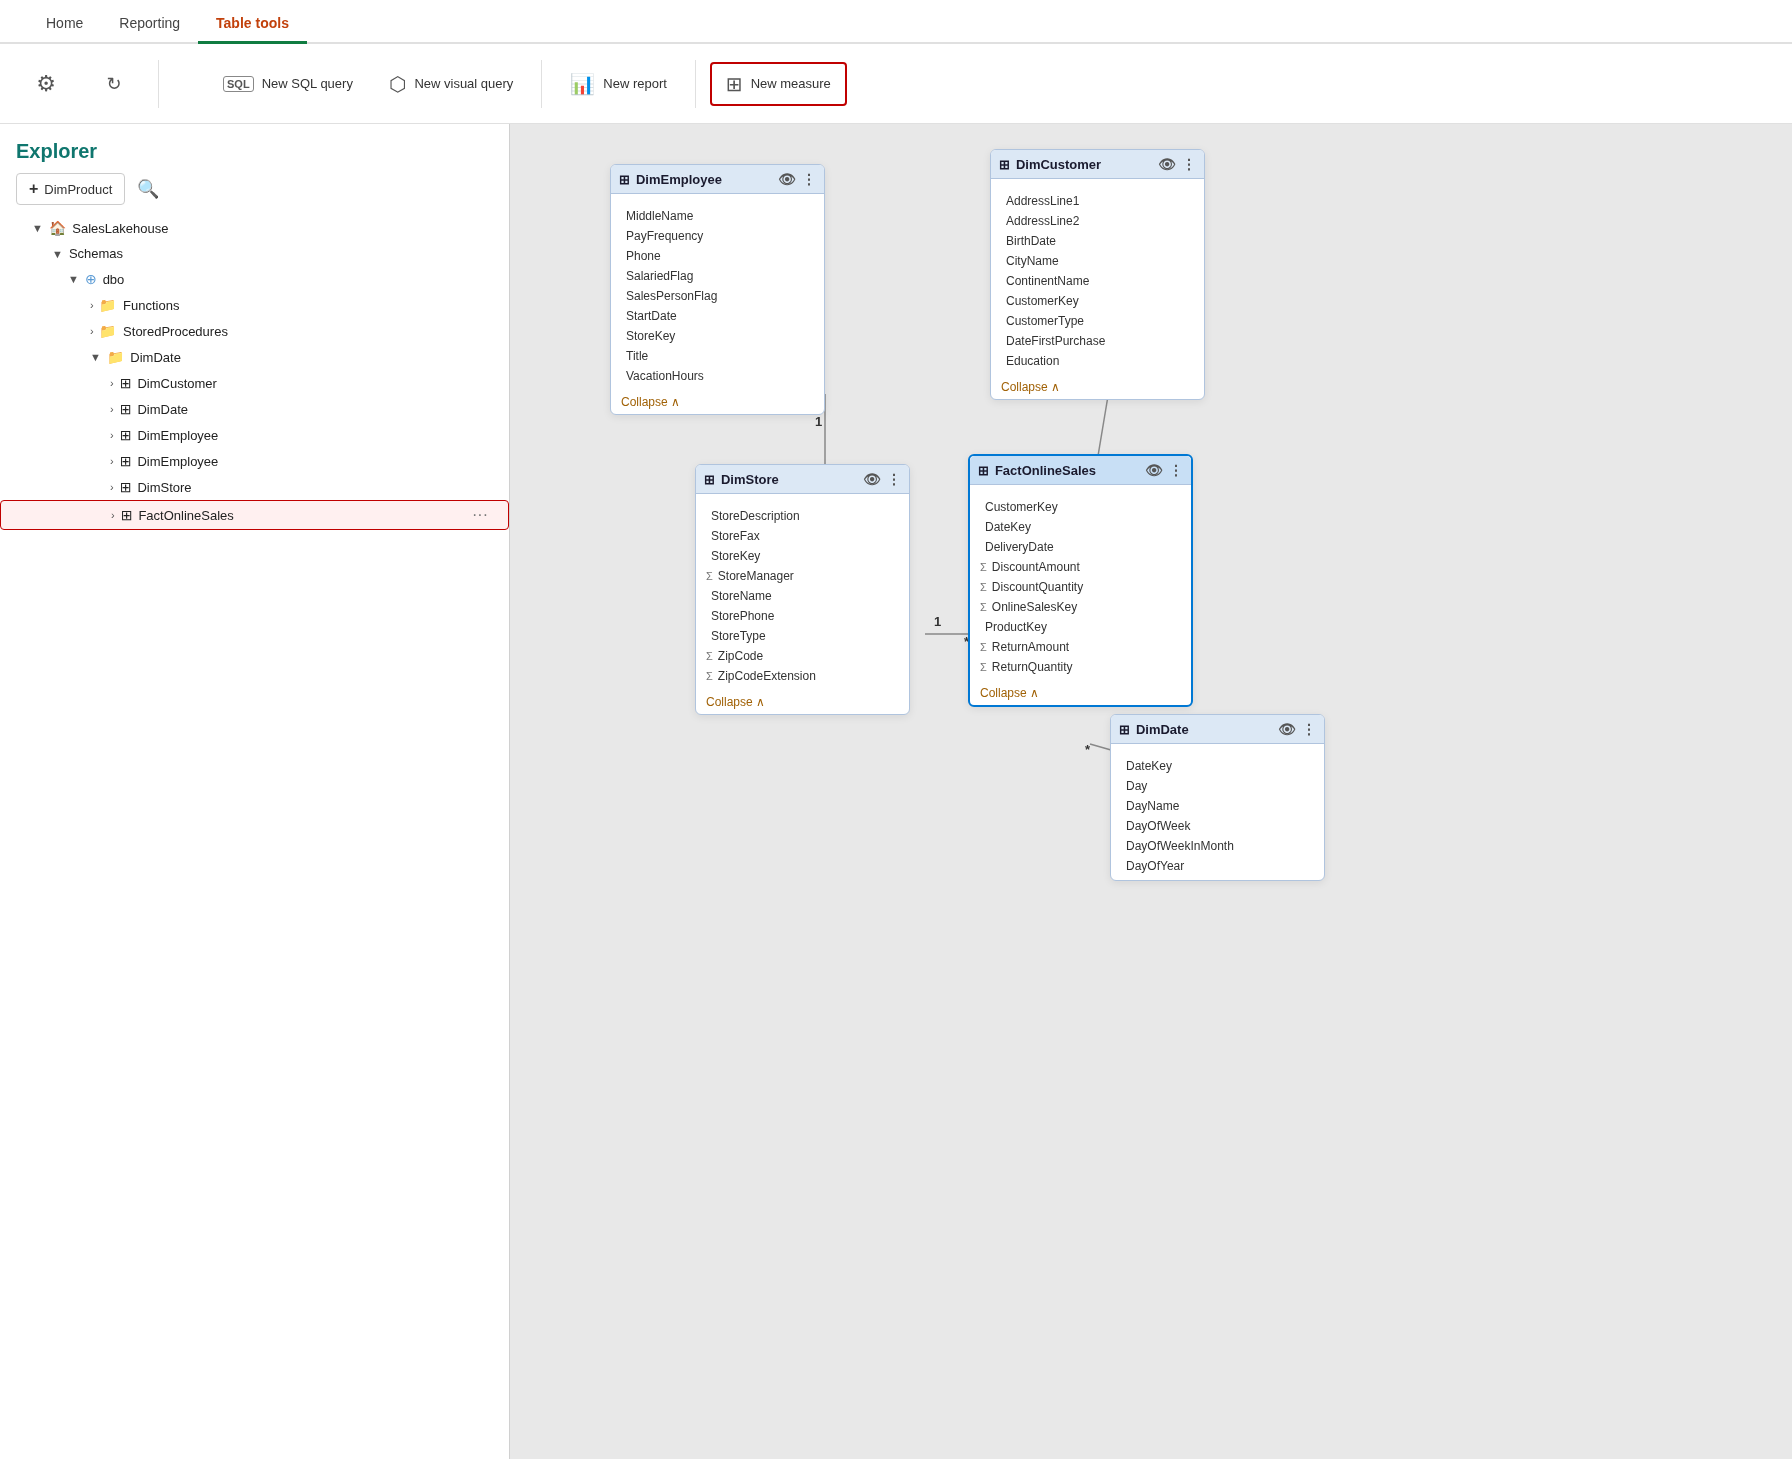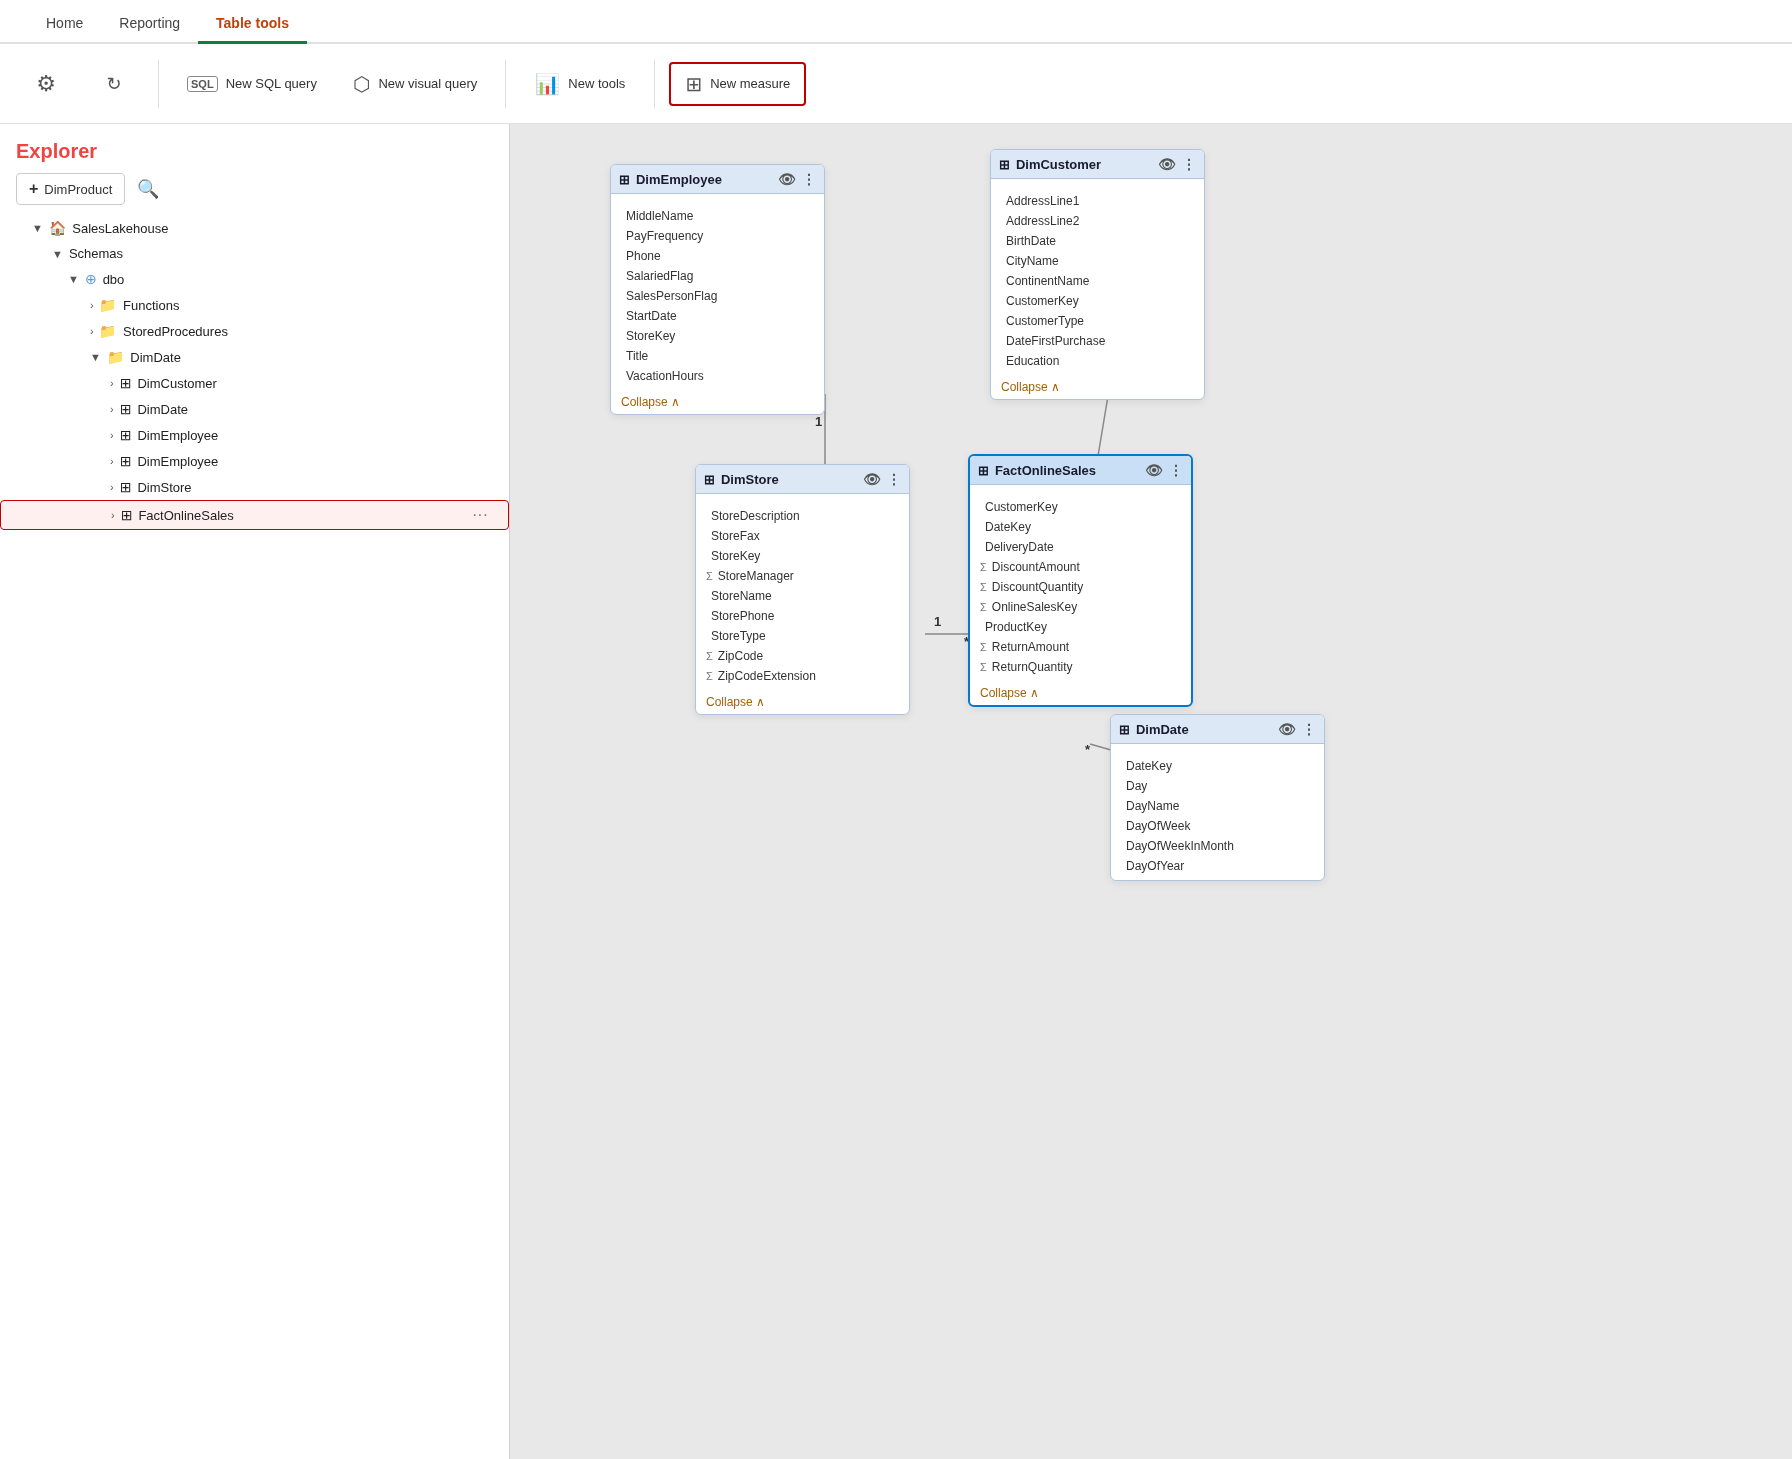--- a/index.html
+++ b/index.html
@@ -94,21 +94,21 @@
     }
     .sidebar-header {
       display: flex;
       align-items: center;
       justify-content: space-between;
       padding: 16px 16px 10px;
     }
     .sidebar-title {
       font-size: 20px;
       font-weight: 700;
-      color: #ef4444;
+      color: #0f766e;
     }
     .sidebar-toolbar {
       display: flex;
       align-items: center;
       gap: 8px;
       padding: 0 16px 10px;
     }
     .add-warehouses-btn {
       display: flex;
       align-items: center;
@@ -269,31 +269,31 @@
 
 <div class="toolbar">
   <button class="toolbar-btn">
     <span class="icon-wrap">⚙</span>
   </button>
   <button class="toolbar-btn">
     <span class="icon-wrap" style="font-size:18px">↻</span>
   </button>
   <div class="toolbar-separator"></div>
   <button class="toolbar-btn toolbar-btn-large">
-    <span class="icon-wrap" style="font-size:18px; color:#555; border:1.5px solid #888; border-radius:3px; padding:1px 3px; font-size:11px; font-weight:700;">SQL</span>
+    <span class="icon-wrap" style="font-size:18px; color:#555; border:1.5px solid #888; border-radius:3px; padding:1px 3px; font-size:11px; font-weight:700;margin-left:36px;">SQL</span>
     <span>New SQL query</span>
   </button>
   <button class="toolbar-btn toolbar-btn-large">
     <span class="icon-wrap">⬡</span>
     <span>New visual query</span>
   </button>
   <div class="toolbar-separator"></div>
   <button class="toolbar-btn toolbar-btn-large">
     <span class="icon-wrap">📊</span>
-    <span>New tools</span>
+    <span>New report</span>
   </button>
   <div class="toolbar-separator"></div>
   <button class="toolbar-btn toolbar-btn-large new-measure-btn">
     <span class="icon-wrap">⊞</span>
     <span>New measure</span>
   </button>
 </div>
 
 <div class="main-layout">
 

